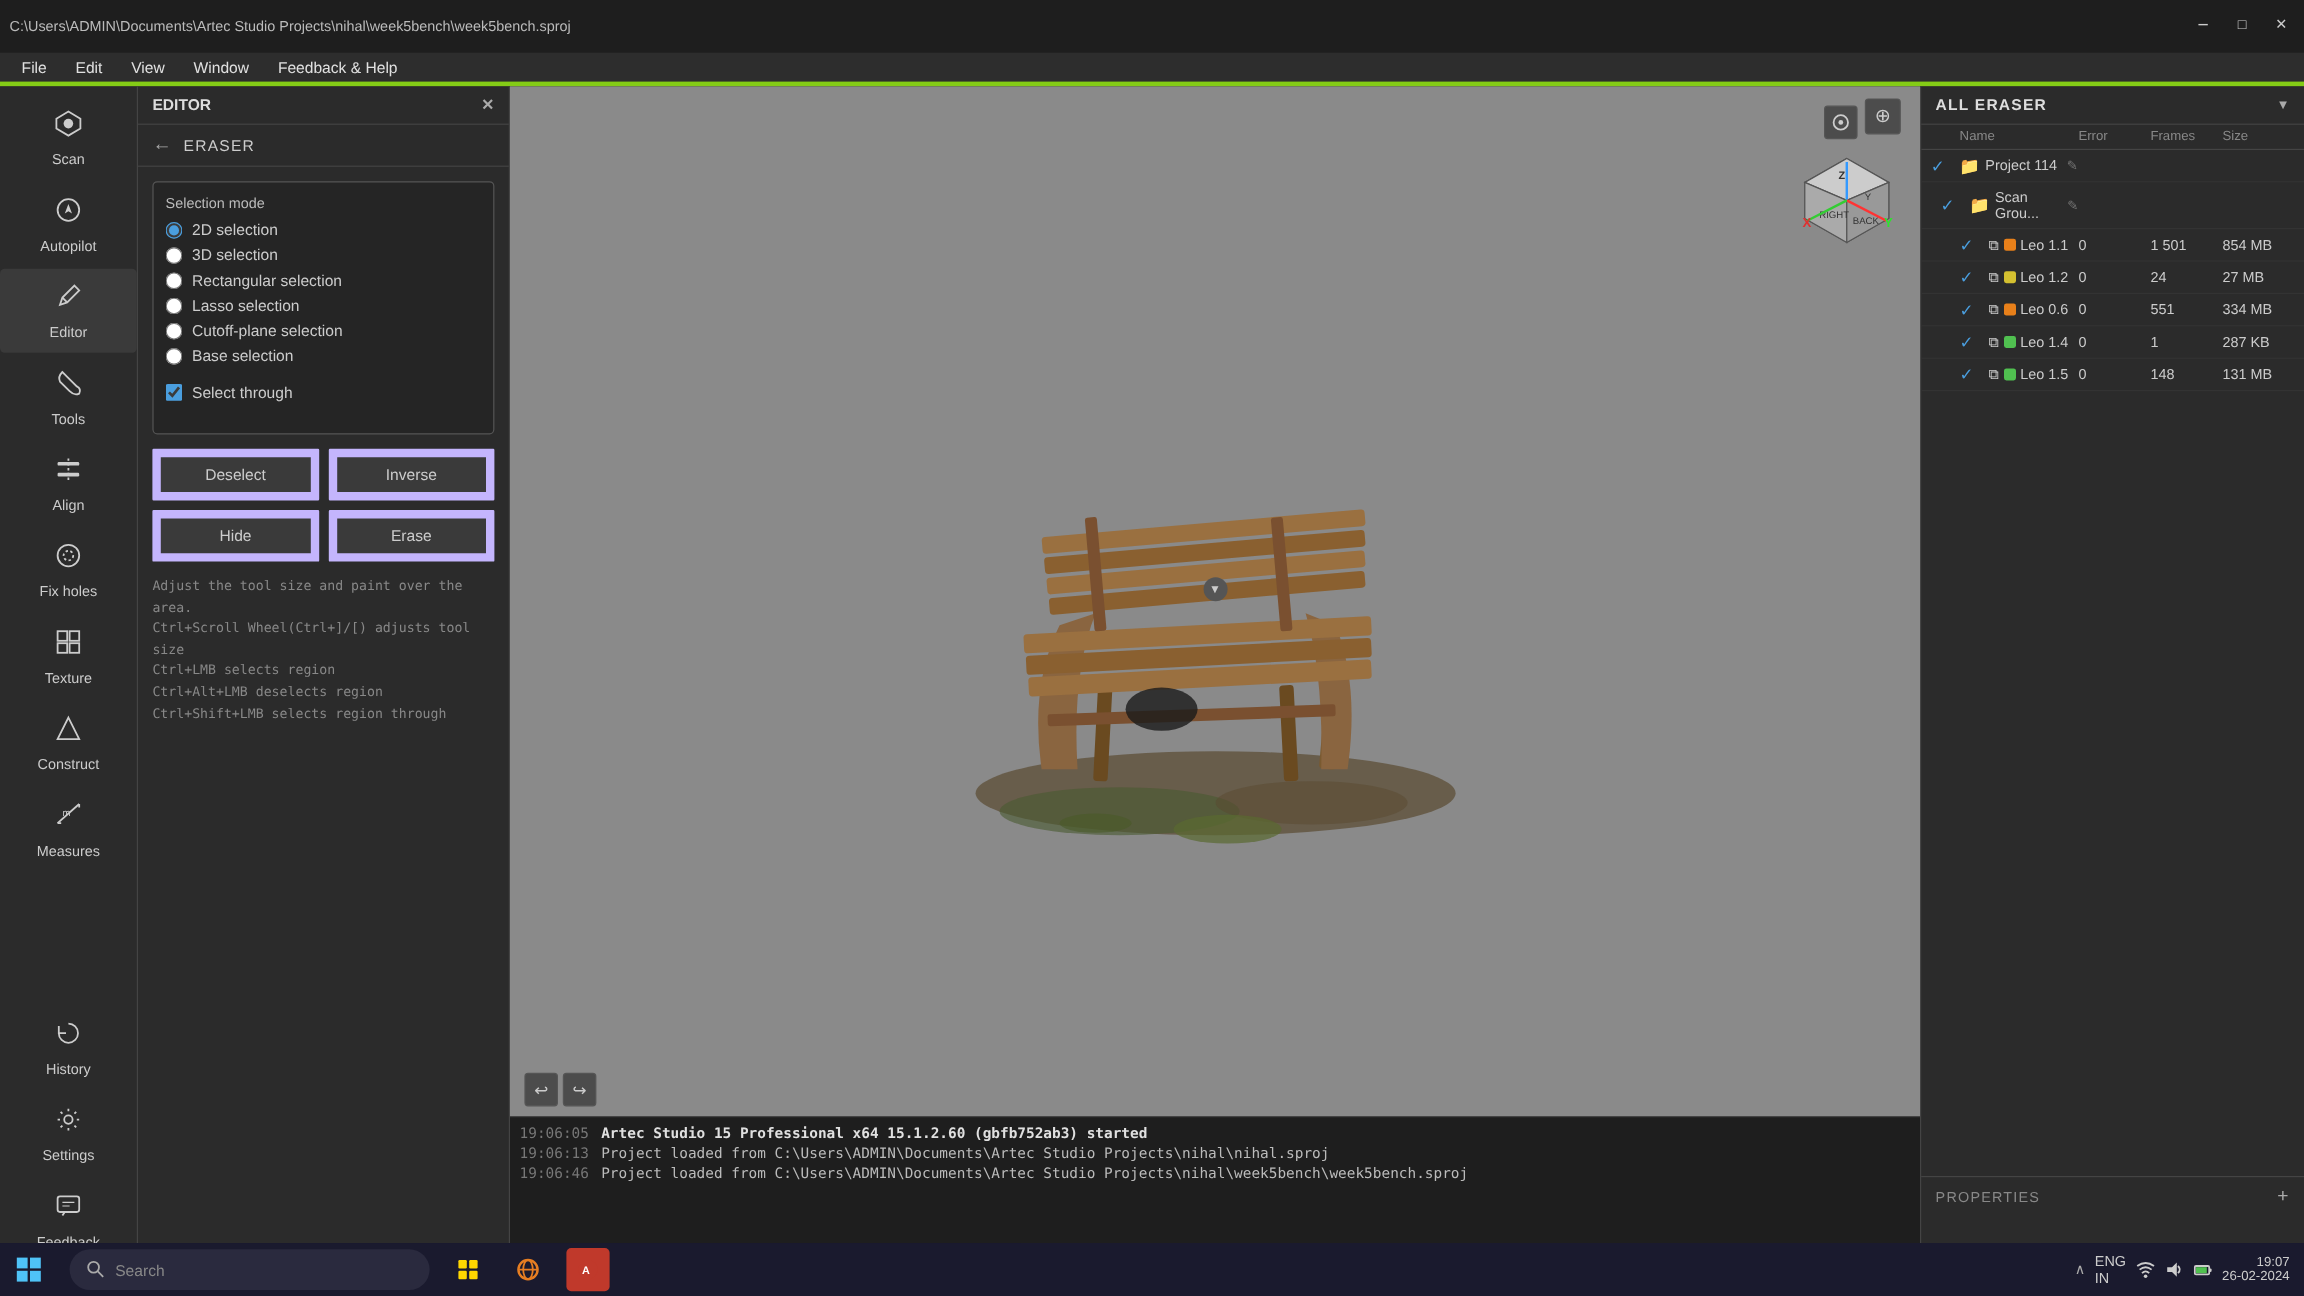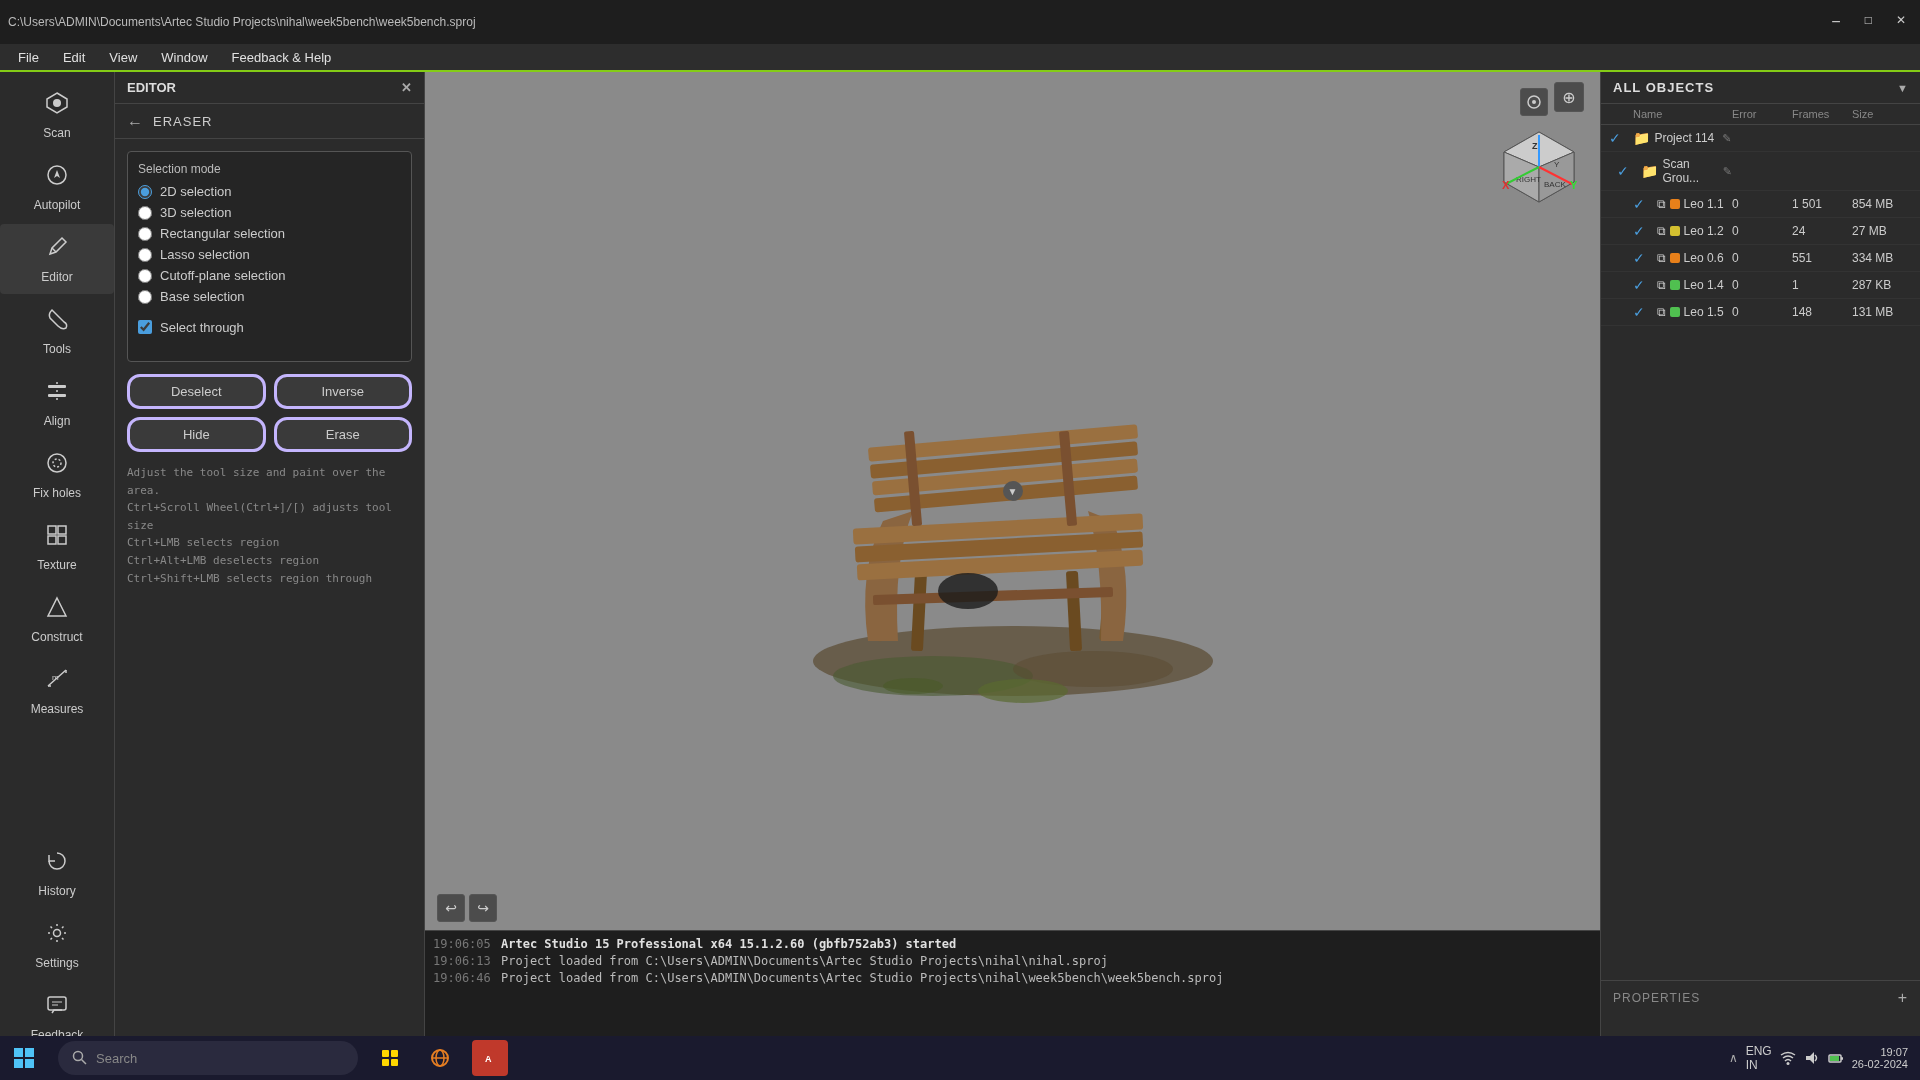--- a/index.html
+++ b/index.html
@@ -12,21 +12,21 @@
       padding: 0 8px; color: #ccc; font-size: 12px;
       user-select: none;
     }
     #titlebar .controls { display: flex; gap: 12px; }
     #titlebar .controls span { cursor: pointer; padding: 2px 6px; }
 
     
     #menubar {
       width: 100%; height: 28px; background: #2d2d2d;
       display: flex; align-items: center; padding: 0 8px; gap: 4px;
-      border-bottom: 2px solid #84cc16;
+      border-bottom: 4px solid #84cc16;
     }
     #menubar span { padding: 4px 10px; cursor: pointer; font-size: 13px; border-radius: 3px; }
 
     
     #main-layout {
       display: flex; width: 100%; height: calc(1080px - 32px - 28px - 32px);
     }
 
     
     #left-sidebar {
@@ -61,22 +61,22 @@
     #eraser-header .eraser-title { font-size: 13px; color: #ccc; letter-spacing: 1px; }
     #editor-body { padding: 12px; flex: 1; }
     .section-label { font-size: 12px; color: #bbb; margin-bottom: 8px; }
     .radio-group { display: flex; flex-direction: column; gap: 6px; margin-bottom: 16px; }
     .radio-item { display: flex; align-items: center; gap: 8px; cursor: pointer; font-size: 13px; color: #ccc; }
     .radio-item input[type=radio] { accent-color: #4a9ede; width: 14px; height: 14px; cursor: pointer; }
     .checkbox-item { display: flex; align-items: flex-start; gap: 8px; cursor: pointer; font-size: 13px; color: #ccc; margin-bottom: 16px; }
     .checkbox-item input[type=checkbox] { accent-color: #4a9ede; width: 14px; height: 14px; cursor: pointer; }
     .btn-row { display: flex; gap: 8px; margin-bottom: 8px; }
     .editor-btn {
-      flex: 1; padding: 7px 0; background: #3a3a3a; border: 3px solid #c4b5fd;
-      color: #ccc; cursor: pointer; border-radius: 13px; font-size: 13px; text-align: center;
+      flex: 1; padding: 7px 0; background: #3a3a3a; border: 7px solid #c4b5fd;
+      color: #ccc; cursor: pointer; border-radius: 1px; font-size: 13px; text-align: center;
     }
     .hint-area { margin-top: 12px; font-size: 11px; color: #888; line-height: 1.6; font-family: monospace; }
 
     
     #viewport {
       flex: 1; background: #8a8a8a; position: relative; overflow: hidden;
       display: flex; flex-direction: column;
     }
     #viewport-canvas {
       flex: 1; position: relative; overflow: hidden;
@@ -474,21 +474,21 @@
       </div>
       <div class="log-entry">
         <span class="log-time">19:06:46</span>
         <span class="log-text">Project loaded from C:\Users\ADMIN\Documents\Artec Studio Projects\nihal\week5bench\week5bench.sproj</span>
       </div>
     </div>
   </div>
 
   <div id="right-panel">
     <div id="all-objects-header">
-      <span class="all-objects-label">ALL OBJECTS</span>
+      <span class="all-objects-label">ALL ERASER</span>
       <span class="all-objects-arrow">▼</span>
     </div>
     <div id="objects-table">
       <div class="obj-header-row">
         <span></span>
         <span>Name</span>
         <span>Error</span>
         <span>Frames</span>
         <span>Size</span>
       </div>

